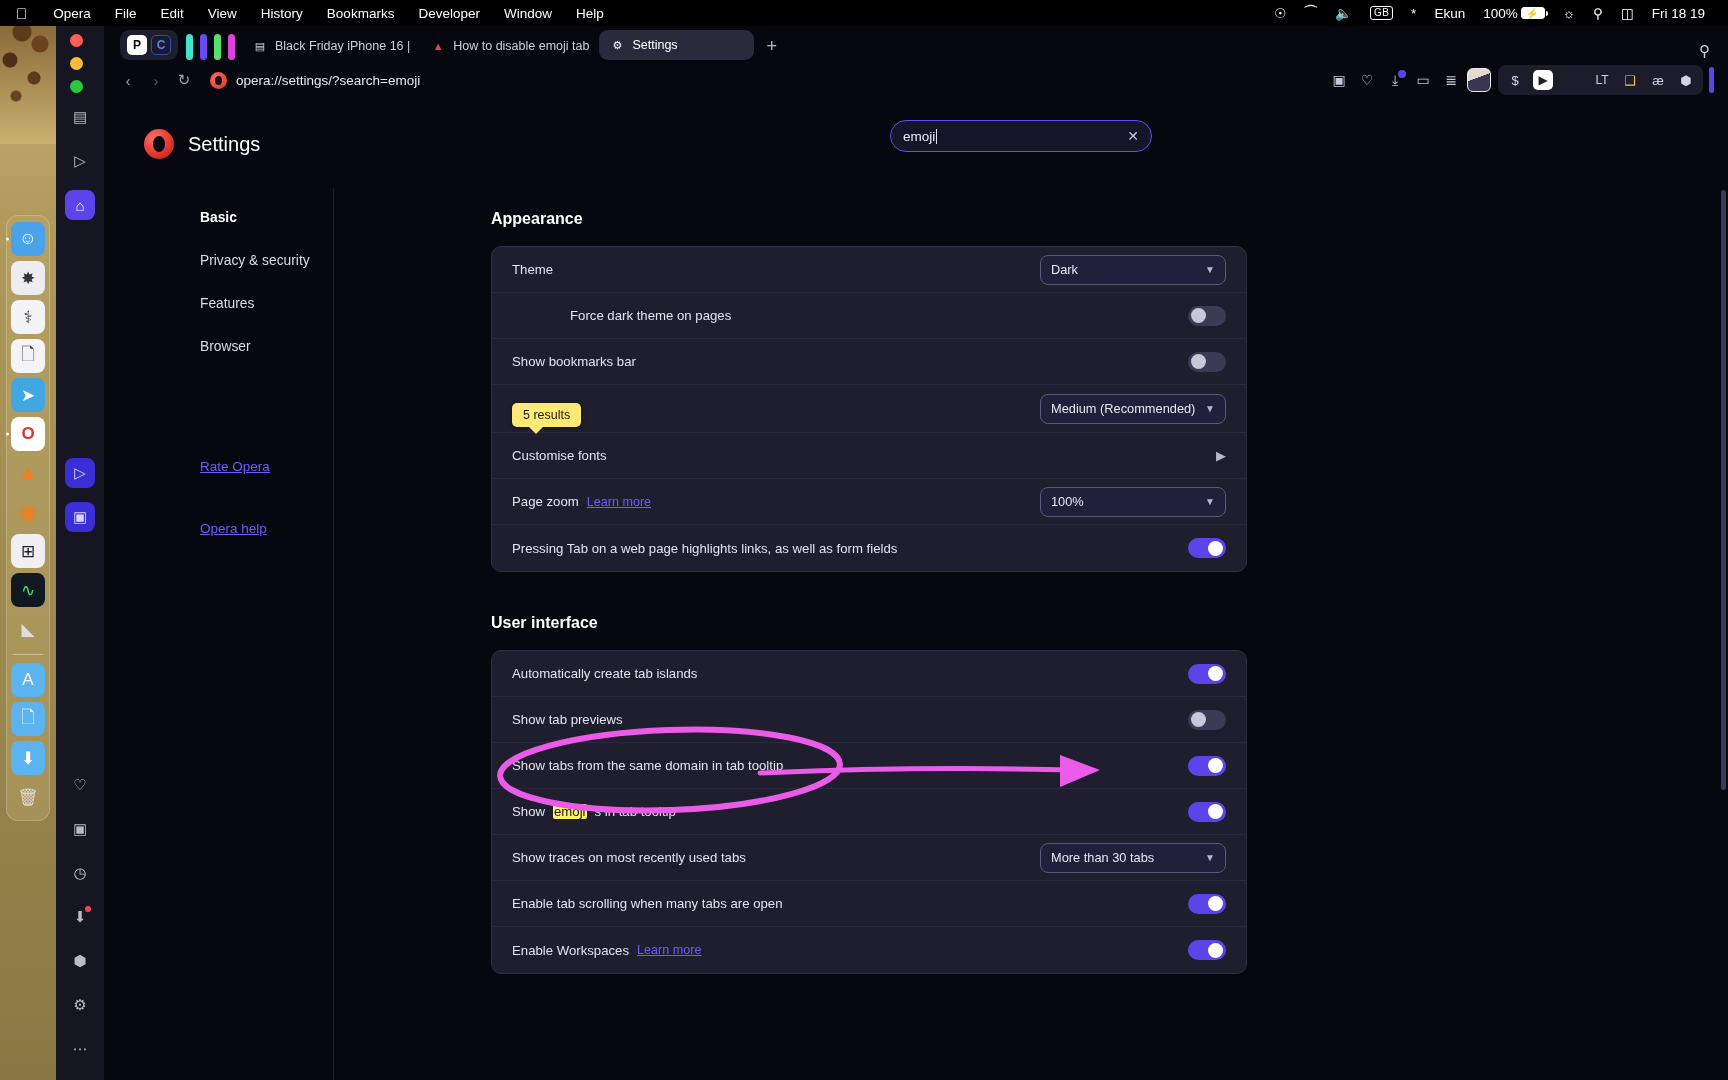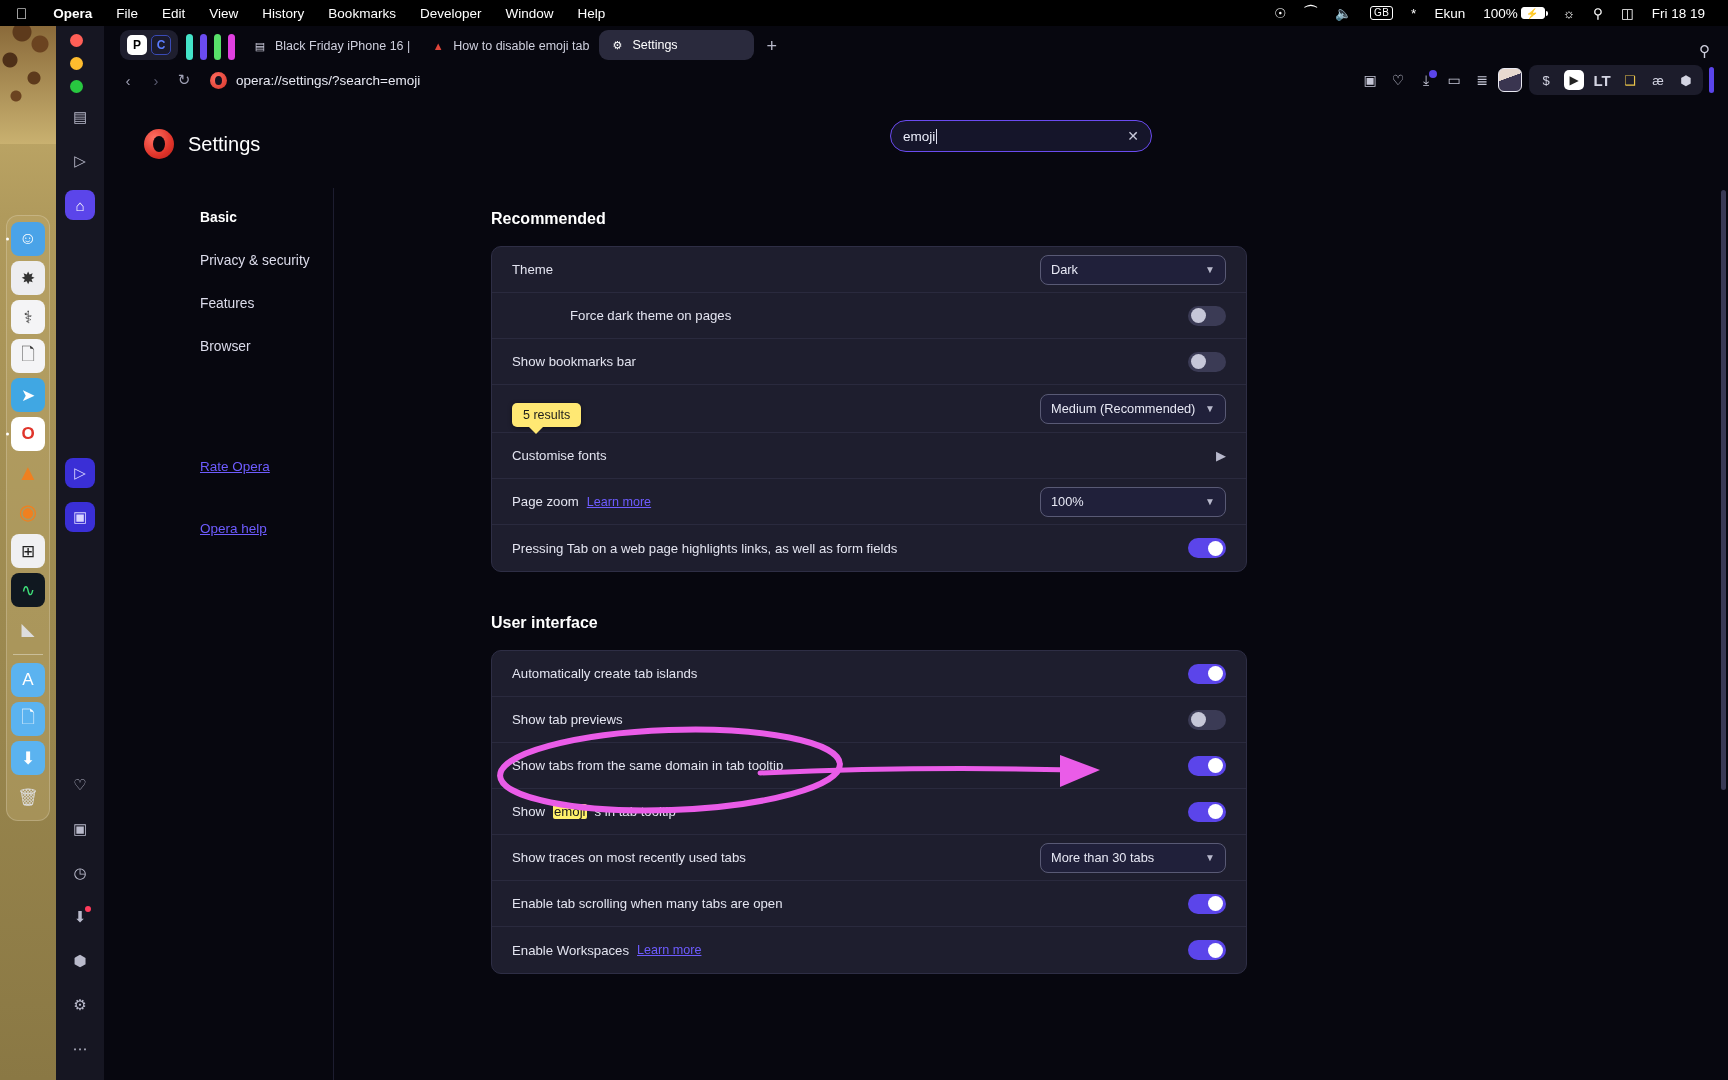--- a/index.html
+++ b/index.html
@@ -12,21 +12,21 @@
   body { position: relative; }
 
   
   .menubar {
     position: absolute; top: 0; left: 0; width: 1728px; height: 26px;
     background: #000; display: flex; align-items: center;
     color: #fff; font-size: 13.5px; z-index: 100;
   }
   .mb-apple { padding: 0 14px 0 16px; font-size: 15px; line-height: 1; }
   .mb-item { padding: 0 12px; white-space: nowrap; }
-  .mb-item.bold { font-weight: bold; }
+  .mb-item.bold { font-weight: normal; }
   .mb-right { margin-left: auto; display: flex; align-items: center; padding-right: 14px; }
   .mb-r { padding: 0 9px; white-space: nowrap; display:flex; align-items:center; }
   .gb-box {
     border: 1.4px solid #fff; border-radius: 3px; font-size: 10px;
     padding: 0px 3px; line-height: 12px; letter-spacing: .3px;
   }
   .batt {
     display:inline-block; width: 24px; height: 12px; border: 1.5px solid #fff;
     border-radius: 3px; position: relative; margin-left: 3px; background:#fff;
   }
@@ -369,21 +369,21 @@
       <div class="ab-ico">≣</div>
       <div class="ab-ico">
           <span class="avatar"></span>
         </div>
     </div>
     <div class="extbar">
       <div class="ext-ico">$</div>
       <div class="ext-ico">
           <span class="ext-ico white">▶</span>
         </div>
-      <div class="ext-ico" style="font-size:15px;font-weight:bold;">LT</div>
+      <div class="ext-ico" style="font-size:12px;font-weight:normal;margin-left:31px;">LT</div>
       <div class="ext-ico" style="color:#e8c34a;">❑</div>
       <div class="ext-ico">æ</div>
       <div class="ext-ico">⬢</div>
     </div>
     <div class="ext-bar-end"></div>
   </div>
 
   <div class="page">
     <div class="page-head">
       <div class="logo-o"></div>
@@ -403,21 +403,21 @@
         <div class="snav-item">Privacy &amp; security</div>
         <div class="snav-item">Features</div>
         <div class="snav-item">Browser</div>
         <div style="height:30px"></div>
         <a class="snav-link">Rate Opera</a>
         <a class="snav-link">Opera help</a>
       </div>
 
       <div class="main">
 
-        <div class="sec-title">Recommended</div>
+        <div class="sec-title">Appearance</div>
         <div class="card">
           <div class="row">
             <div class="row-label">Theme</div>
             <div class="row-right">
               <div class="select">
                 <span>Dark</span>
                 <span class="chev">▼</span>
               </div>
             </div>
           </div>

